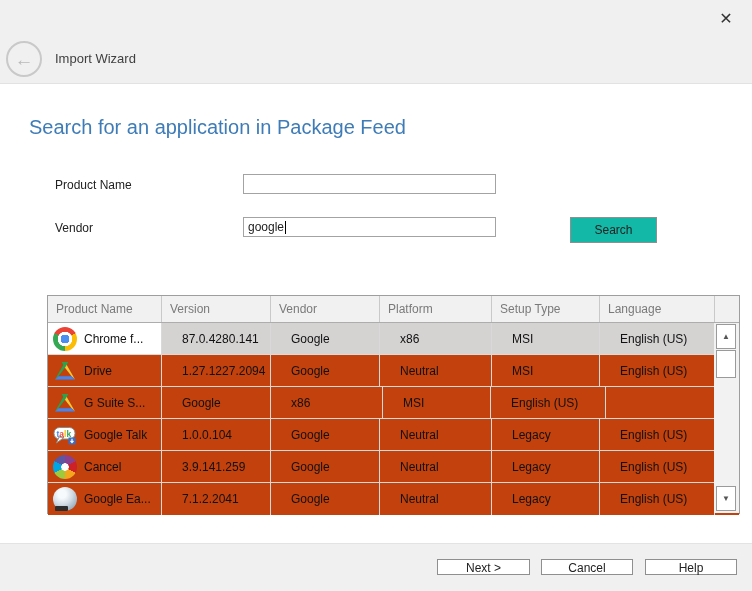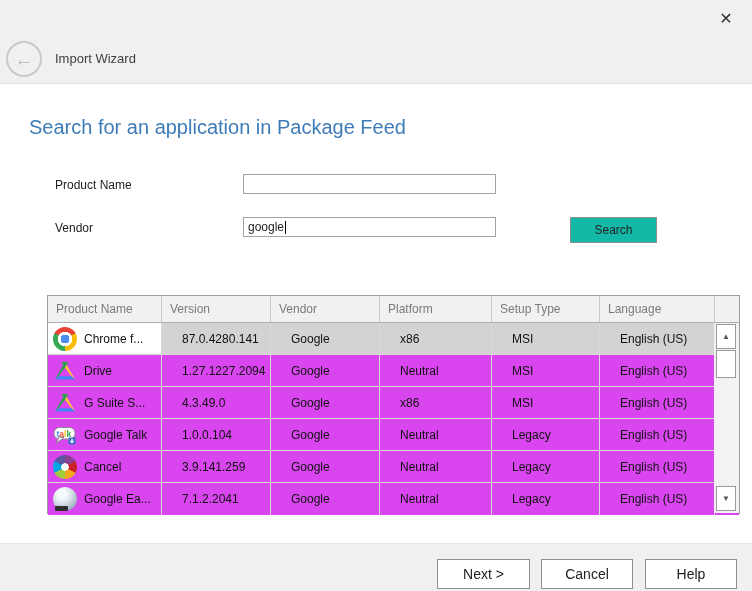--- a/index.html
+++ b/index.html
@@ -59,21 +59,21 @@
   }
   .gh-cell {
     display:flex; align-items:center; padding-left:8px; font-size:12px; color:#7a7a7a;
     border-right:1px solid #c9c9c9; box-sizing:border-box; overflow:hidden; white-space:nowrap;
   }
   .gh-filler { flex:1 1 auto; border-right:none; padding:0; }
   .c0 { width:114px; } .c1 { width:109px; } .c2 { width:109px; }
   .c3 { width:112px; } .c4 { width:108px; } .c5 { width:115px; }
   .grid-body { position:relative; }
   .grid-row {
-    display:flex; height:32px; background:#d946ef;
+    display:flex; height:32px; background:#c2410c;
     border-bottom:1px solid #d9d9d9; box-sizing:border-box; cursor:default;
   }
   .grid-row:last-child { border-bottom:none; }
   .cell {
     display:flex; align-items:center; padding-left:20px; font-size:12px; color:#111;
     border-right:1px solid #d9d9d9; box-sizing:border-box; overflow:hidden; white-space:nowrap;
   }
   .grid-row.selected .cell { background:#d5d2d2; }
   .grid-row.selected .cell.c0 { background:#ffffff; }
   .cell.c0 { padding-left:3px; }
@@ -115,22 +115,22 @@
   .icon-earth::after {
     content:""; position:absolute; left:2px; bottom:0; width:13px; height:5px;
     background:#2d2d2d; border-radius:1px;
   }
   
   .footer {
     position:absolute; left:0; bottom:0; width:752px; height:48px;
     background:#f0f0f0; border-top:1px solid #e3e3e3; box-sizing:border-box;
   }
   .dlg-btn {
-    position:absolute; top:559px; height:30px; background:#fff; border:1px solid #8f8f8f;
-    font-family:"Liberation Sans", sans-serif; font-size:14px; color:#222; cursor:pointer;
+    position:absolute; top:559px; height:16px; background:#fff; border:1px solid #8f8f8f;
+    font-family:"Liberation Sans", sans-serif; font-size:12px; color:#222; cursor:pointer;
   }
   .btn-next   { left:437px; width:93px; }
   .btn-cancel { left:541px; width:92px; }
   .btn-help   { left:645px; width:92px; }
 </style>
 </head>
 <body>
 
 <div id="app">
 
@@ -204,21 +204,20 @@
               <svg viewBox="0 0 24 24">
                 <polygon points="12,3 12,8.8 5.4,17.2 2,20.5" fill="none"></polygon>
                 <polygon points="12,3 2,20.5 5.4,17.2 12,8.8" fill="#2ca24c"></polygon>
                 <polygon points="12,3 22,20.5 18.6,17.2 12,8.8" fill="#fcc934"></polygon>
                 <polygon points="2,20.5 5.4,17.2 18.6,17.2 22,20.5" fill="#4285f4"></polygon>
                 <polygon points="8.6,3 15.4,3 12,8.8" fill="#2ca24c"></polygon>
               </svg>
             </span>
             <span>G Suite S...</span>
           </div>
-          <div class="cell c1">4.3.49.0</div>
           <div class="cell c2">Google</div>
           <div class="cell c3">x86</div>
           <div class="cell c4">MSI</div>
           <div class="cell c5">English (US)</div>
         </div>
         <div class="grid-row">
           <div class="cell c0">
             <span class="picon">
               <svg viewBox="0 0 24 24">
                 <rect x="1" y="4.5" width="21" height="11.5" rx="5.5" fill="#fff" stroke="#8a8a8a" stroke-width="1"></rect>

